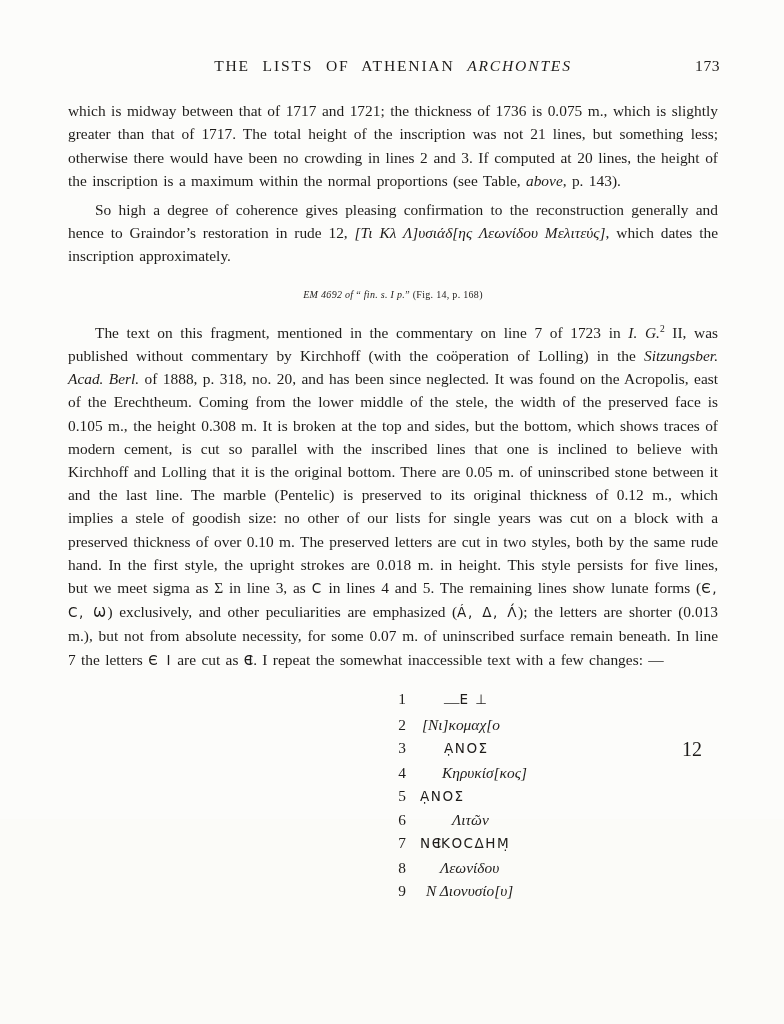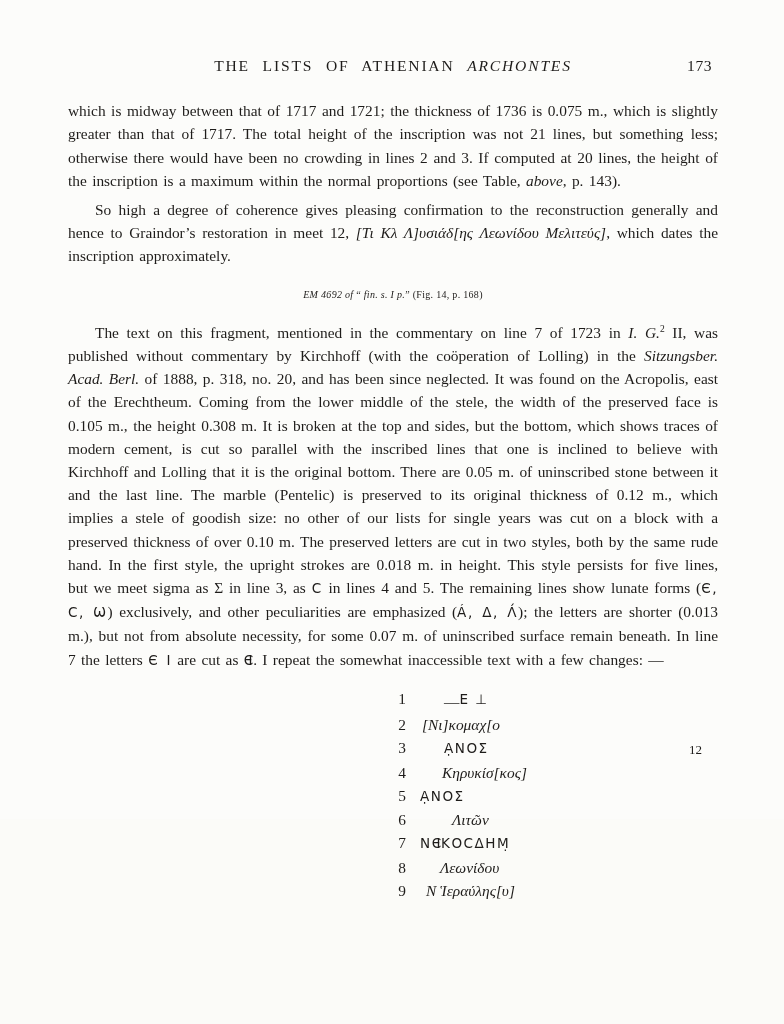--- a/index.html
+++ b/index.html
@@ -19,21 +19,21 @@
     position:relative;
     text-align:center;
     margin-bottom:22px;
     font-size:15.6px;
     letter-spacing:1.8px;
     word-spacing:7px;
     white-space:nowrap;
   }
   .page-number{
     position:absolute;
-    right:12px;top:0;
+    right:4px;top:0;
     letter-spacing:0.5px;
     word-spacing:normal;
   }
   .para{
     margin:6px;
     text-align:justify;
     word-spacing:1.5px;
   }
   .indent{text-indent:27px;}
   .section-heading{
@@ -62,36 +62,36 @@
     margin:15px 0 17px 322px;
     line-height:23.3px;
   }
   .epi-row{display:flex;align-items:baseline;}
   .epi-num{width:22px;flex:none;text-align:right;}
   .epi-txt{white-space:nowrap;}
   .footer-number{
     position:absolute;
     right:82px;
     bottom:58px;
-    font-size:13px;
+    font-size:20px;
   }
 </style>
 </head>
 <body>
 
 <div class="page">
 
   <div class="header">
     <span><span class="seg-r">THE LISTS OF ATHENIAN </span><span class="seg-i">ARCHONTES</span></span>
     <span class="page-number">173</span>
   </div>
 
   <p class="para"><span class="seg-r">which is midway between that of 1717 and 1721; the thickness of 1736 is 0.075 m., which is slightly greater than that of 1717.  The total height of the inscription was not 21 lines, but something less; otherwise there would have been no crowding in lines 2 and 3.  If computed at 20 lines, the height of the inscription is a maximum within the normal proportions (see Table, </span><span class="seg-i">above</span><span class="seg-r">, p. 143).</span></p>
 
-  <p class="para indent"><span class="seg-r">So high a degree of coherence gives pleasing confirmation to the reconstruction generally and hence to Graindor’s restoration in meet 12, </span><span class="seg-i">[Τι Κλ Λ]υσιάδ[ης Λεωνίδου Μελιτεύς]</span><span class="seg-r">, which dates the inscription approximately.</span></p>
+  <p class="para indent"><span class="seg-r">So high a degree of coherence gives pleasing confirmation to the reconstruction generally and hence to Graindor’s restoration in rude 12, </span><span class="seg-i">[Τι Κλ Λ]υσιάδ[ης Λεωνίδου Μελιτεύς]</span><span class="seg-r">, which dates the inscription approximately.</span></p>
 
   <h2 class="section-heading"><span class="seg-i">EM 4692 of </span><span class="seg-r">“ </span><span class="seg-i">fin. s. I p.</span><span class="seg-r">” (Fig. 14, p. 168)</span></h2>
 
   <p class="para indent"><span class="seg-r">The text on this fragment, mentioned in the commentary on line 7 of 1723 in </span><span class="seg-i">I. G.</span><span class="seg-sup">2</span><span class="seg-r"> II, was published without commentary by Kirchhoff (with the coöperation of Lolling) in the </span><span class="seg-i">Sitzungsber. Acad. Berl.</span><span class="seg-r"> of 1888, p. 318, no. 20, and has been since neglected.  It was found on the Acropolis, east of the Erechtheum.  Coming from the lower middle of the stele, the width of the preserved face is 0.105 m., the height 0.308 m.  It is broken at the top and sides, but the bottom, which shows traces of modern cement, is cut so parallel with the inscribed lines that one is inclined to believe with Kirchhoff and Lolling that it is the original bottom.  There are 0.05 m. of uninscribed stone between it and the last line.  The marble (Pentelic) is preserved to its original thickness of 0.12 m., which implies a stele of goodish size: no other of our lists for single years was cut on a block with a preserved thickness of over 0.10 m.  The preserved letters are cut in two styles, both by the same rude hand.  In the first style, the upright strokes are 0.018 m. in height.  This style persists for five lines, but we meet sigma as Σ in line 3, as </span><span class="seg-epi">C</span><span class="seg-r"> in lines 4 and 5.  The remaining lines show lunate forms (</span><span class="seg-epi">Є, C, Ѡ</span><span class="seg-r">) exclusively, and other peculiarities are emphasized (</span><span class="seg-epi">Á, Δ, Ʌ́</span><span class="seg-r">); the letters are shorter (0.013 m.), but not from absolute necessity, for some 0.07 m. of uninscribed surface remain beneath.  In line 7 the letters </span><span class="seg-epi">Є Ι</span><span class="seg-r"> are cut as </span><span class="seg-lig">ЄΙ</span><span class="seg-r">.  I repeat the somewhat inaccessible text with a few changes: —</span></p>
 
   <div class="epi-list">
       <div class="epi-row">
         <span class="epi-num">1</span>
         <span class="epi-txt" style="padding-left: 38px;"><span class="seg-low">—</span><span class="seg-epi">E ⊥</span></span>
       </div>
@@ -118,20 +118,20 @@
       <div class="epi-row">
         <span class="epi-num">7</span>
         <span class="epi-txt" style="padding-left: 14px;"><span class="seg-epi">Ν</span><span class="seg-lig">ЄΙ</span><span class="seg-epi">ΚΟϹΔΗΜ̣</span></span>
       </div>
       <div class="epi-row">
         <span class="epi-num">8</span>
         <span class="epi-txt" style="padding-left: 34px;"><span class="seg-i">Λεωνίδου</span></span>
       </div>
       <div class="epi-row">
         <span class="epi-num">9</span>
-        <span class="epi-txt" style="padding-left: 20px;"><span class="seg-i">Ν Ἱεραύλης[υ]</span></span>
+        <span class="epi-txt" style="padding-left: 20px;"><span class="seg-i">Ν Διονυσίο[υ]</span></span>
       </div>
     </div>
 
 
   <div class="footer-number">12</div>
 
 </div>
 
 </body></html>

